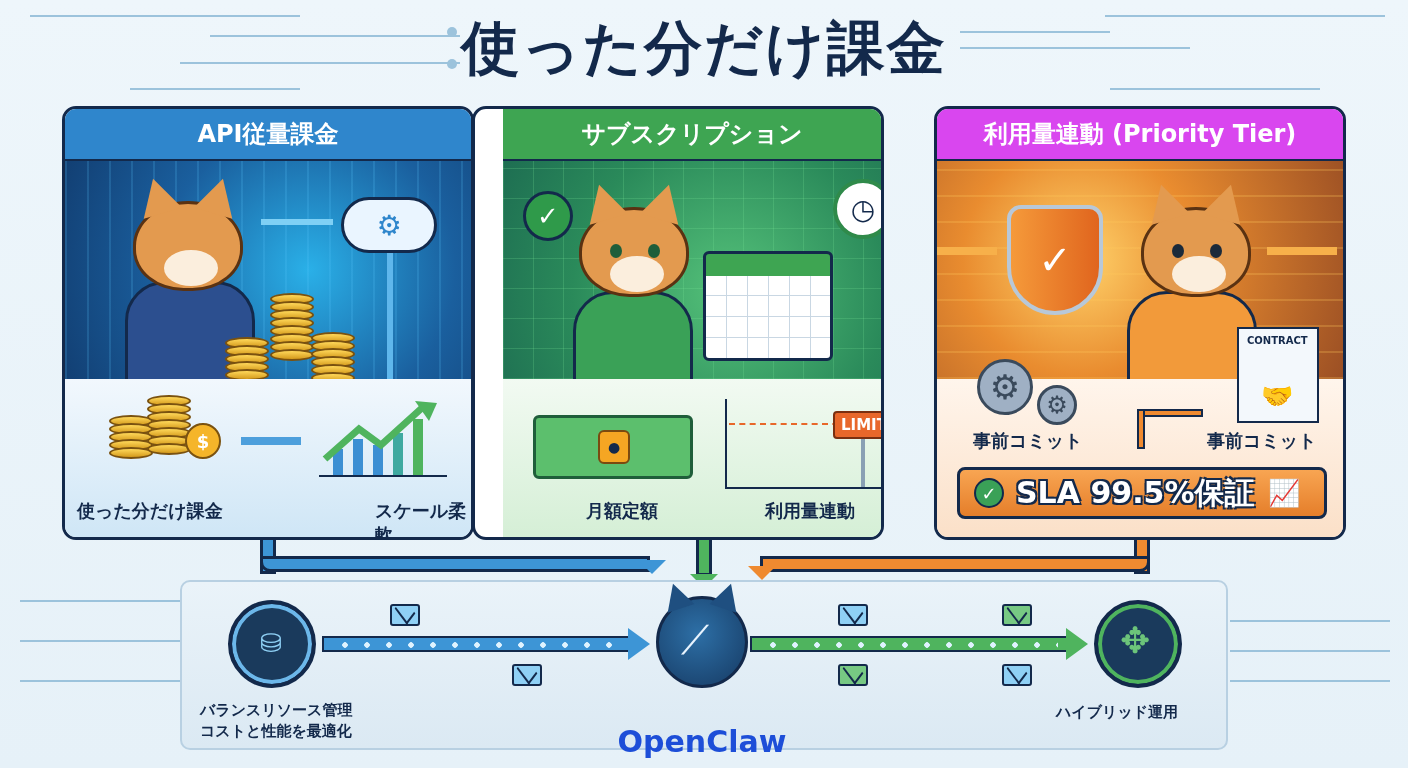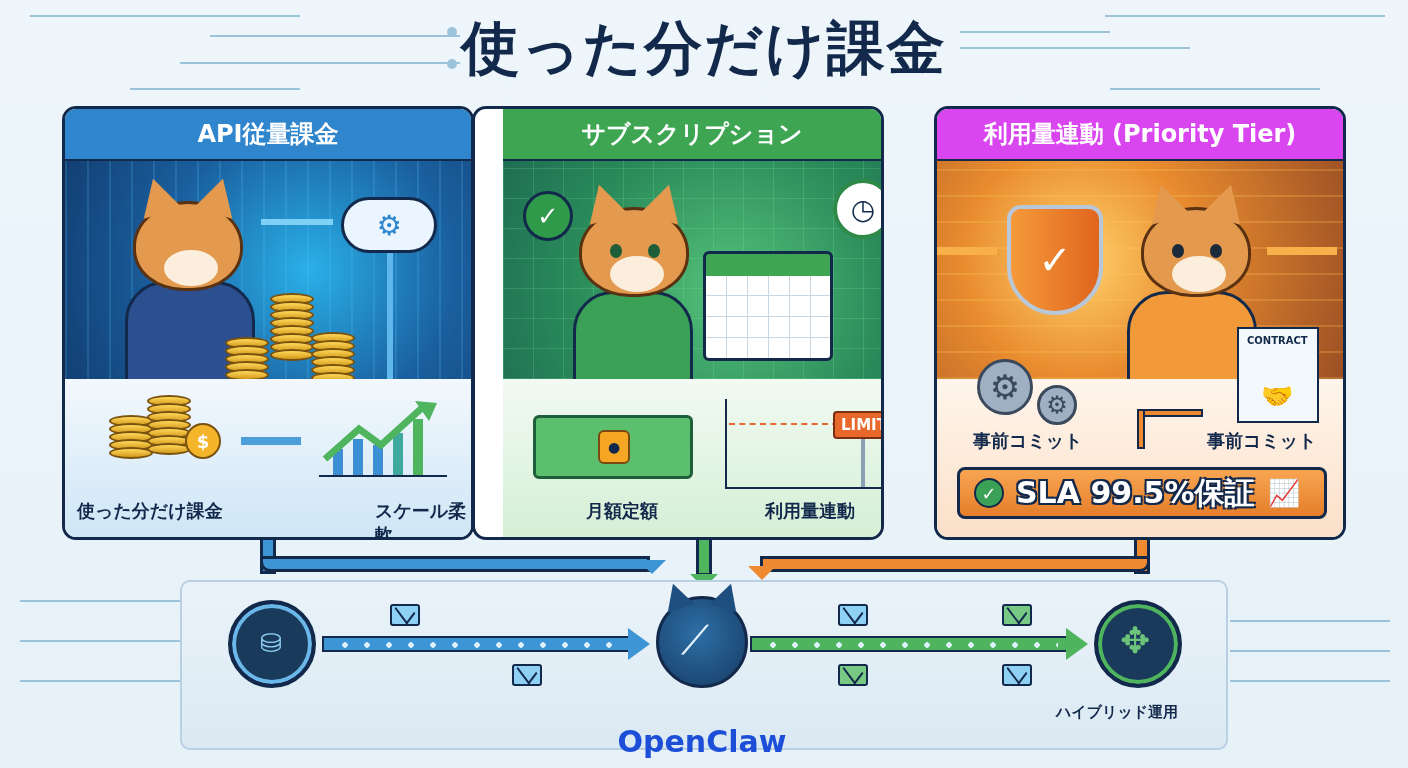--- a/index.html
+++ b/index.html
@@ -306,20 +306,24 @@
 <div class="conn" style="left:696px;top:540px;width:16px;height:36px;background:#4fb45e;border-top:none;"></div>
 <div class="arrow-head" style="left:690px;top:574px;border-top:14px solid #4fb45e;border-left:14px solid transparent;border-right:14px solid transparent;border-bottom:0;"></div>
 <div class="conn" style="left:1134px;top:540px;width:16px;height:34px;background:#ef8a30;border-top:none;"></div>
 <div class="conn" style="left:760px;top:556px;width:390px;height:16px;background:#ef8a30;border-radius:0 0 10px 0;"></div>
 <div class="arrow-head" style="left:748px;top:566px;border-top:14px solid #ef8a30;border-left:14px solid transparent;border-right:14px solid transparent;border-bottom:0;"></div>
 
 <section class="abs flow-box">
   <div class="flow-node" style="left:46px;top:18px;">
     <div class="abs" style="left:28px;top:24px;font-size:26px;color:#8fd0f5;">⛁</div>
   </div>
+  <div class="flow-label" style="left:18px;top:118px;">
+    <div>バランスリソース管理</div>
+    <div>コストと性能を最適化</div>
+  </div>
   <div class="pipe" style="left:140px;top:54px;width:310px;background:#3d95d6;">
       <div class="pipe-dots"></div>
     </div>
   <div class="arrow-head" style="left:446px;top:46px;border-left:22px solid #3d95d6;"></div>
   <div class="mail" style="left:208px;top:22px;background:#8fd0f5;"></div>
   <div class="mail" style="left:330px;top:82px;background:#8fd0f5;"></div>
 
   <div class="pipe" style="left:568px;top:54px;width:320px;background:#4fb45e;">
       <div class="pipe-dots"></div>
     </div>

